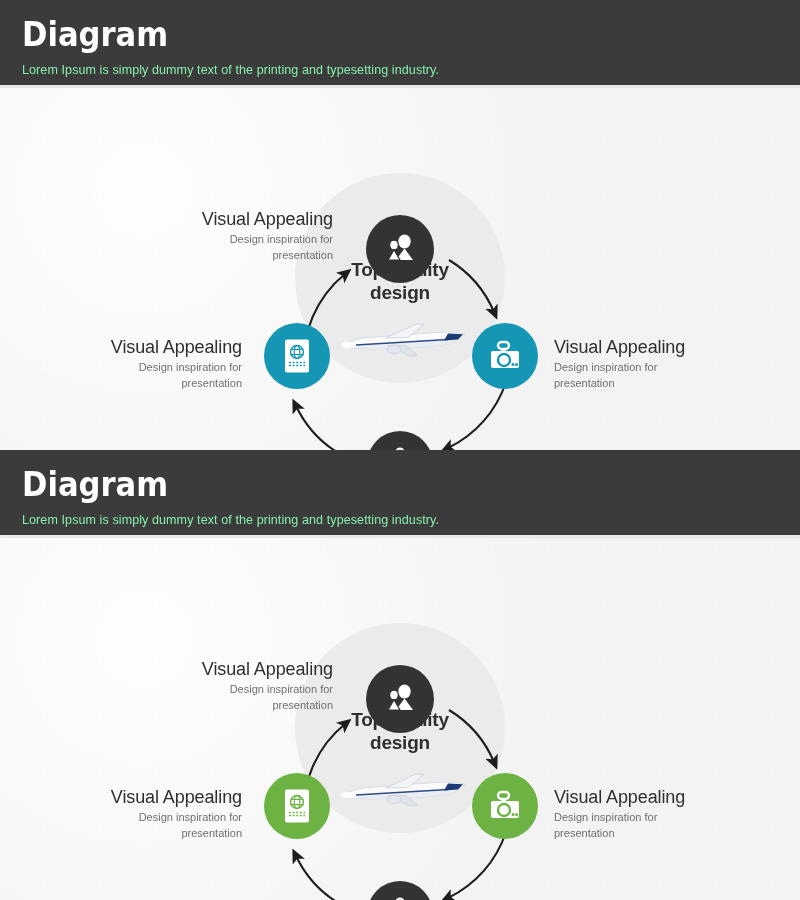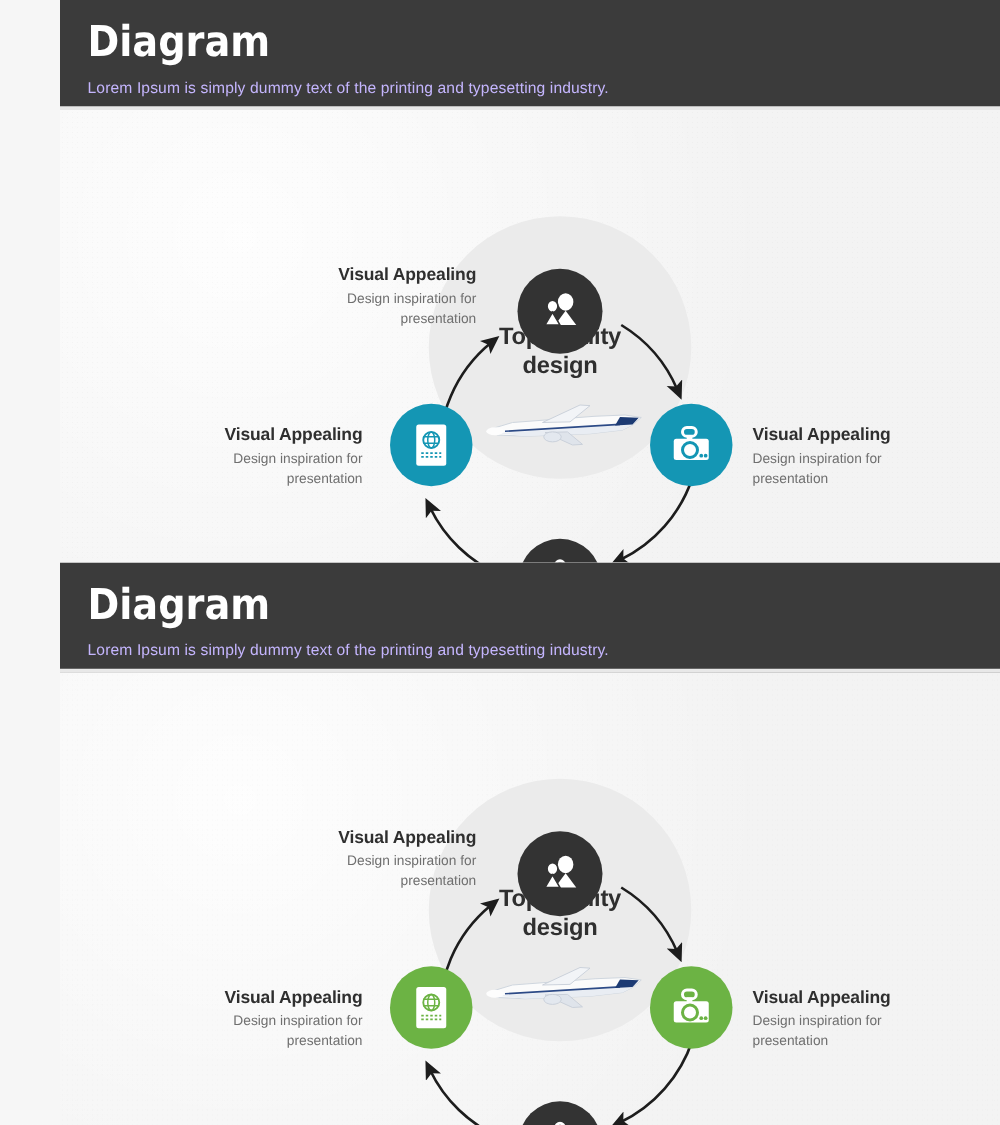--- a/index.html
+++ b/index.html
@@ -10,21 +10,20 @@
     font-family: "Liberation Sans", sans-serif;
     background: #f7f7f7;
     overflow: hidden;
   }
 
   .page {
     width: 800px;
     height: 888px;
     position: relative;
     background: #f6f6f6;
-    padding-left: 48px;
   }
 
   
   .section {
     position: relative;
     width: 800px;
     height: 450px;
     overflow: hidden;
   }
 
@@ -47,21 +46,21 @@
     font-size: 34px;
     font-weight: bold;
     color: #ffffff;
     letter-spacing: 0px;
     line-height: 40px;
     font-family: "DejaVu Sans Condensed", "Liberation Sans", sans-serif;
   }
   .header-sub {
     margin-top: 9px;
     font-size: 12.5px;
-    color: #c4b5fd;
+    color: #86efac;
     letter-spacing: 0.1px;
   }
 
   
   .canvas {
     position: relative;
     height: 362px;
     background:
       radial-gradient(circle at 18% 28%, rgba(255,255,255,0.9), rgba(0,0,0,0) 60%),
       #f3f3f3;
@@ -129,22 +128,22 @@
   .node-right  { left: 472px; top: 235px; width: 66px; height: 66px; }
   .node-bottom { left: 367px; top: 343px; width: 66px; height: 66px; }
   .node-left   { left: 264px; top: 235px; width: 66px; height: 66px; }
 
   .node.dark  { background: #333333; }
   .node.accent{ background: var(--accent, #1496b4); }
 
   
   .tb { position: absolute; width: 200px; }
   .tb .t {
-    font-size: 14px;
-    font-weight: bold;
+    font-size: 18px;
+    font-weight: normal;
     color: #2f2f2f;
     line-height: 18px;
     letter-spacing: -0.1px;
   }
   .tb .d {
     margin-top: 3px;
     font-size: 11px;
     color: #6f6f6f;
     line-height: 16px;
   }

